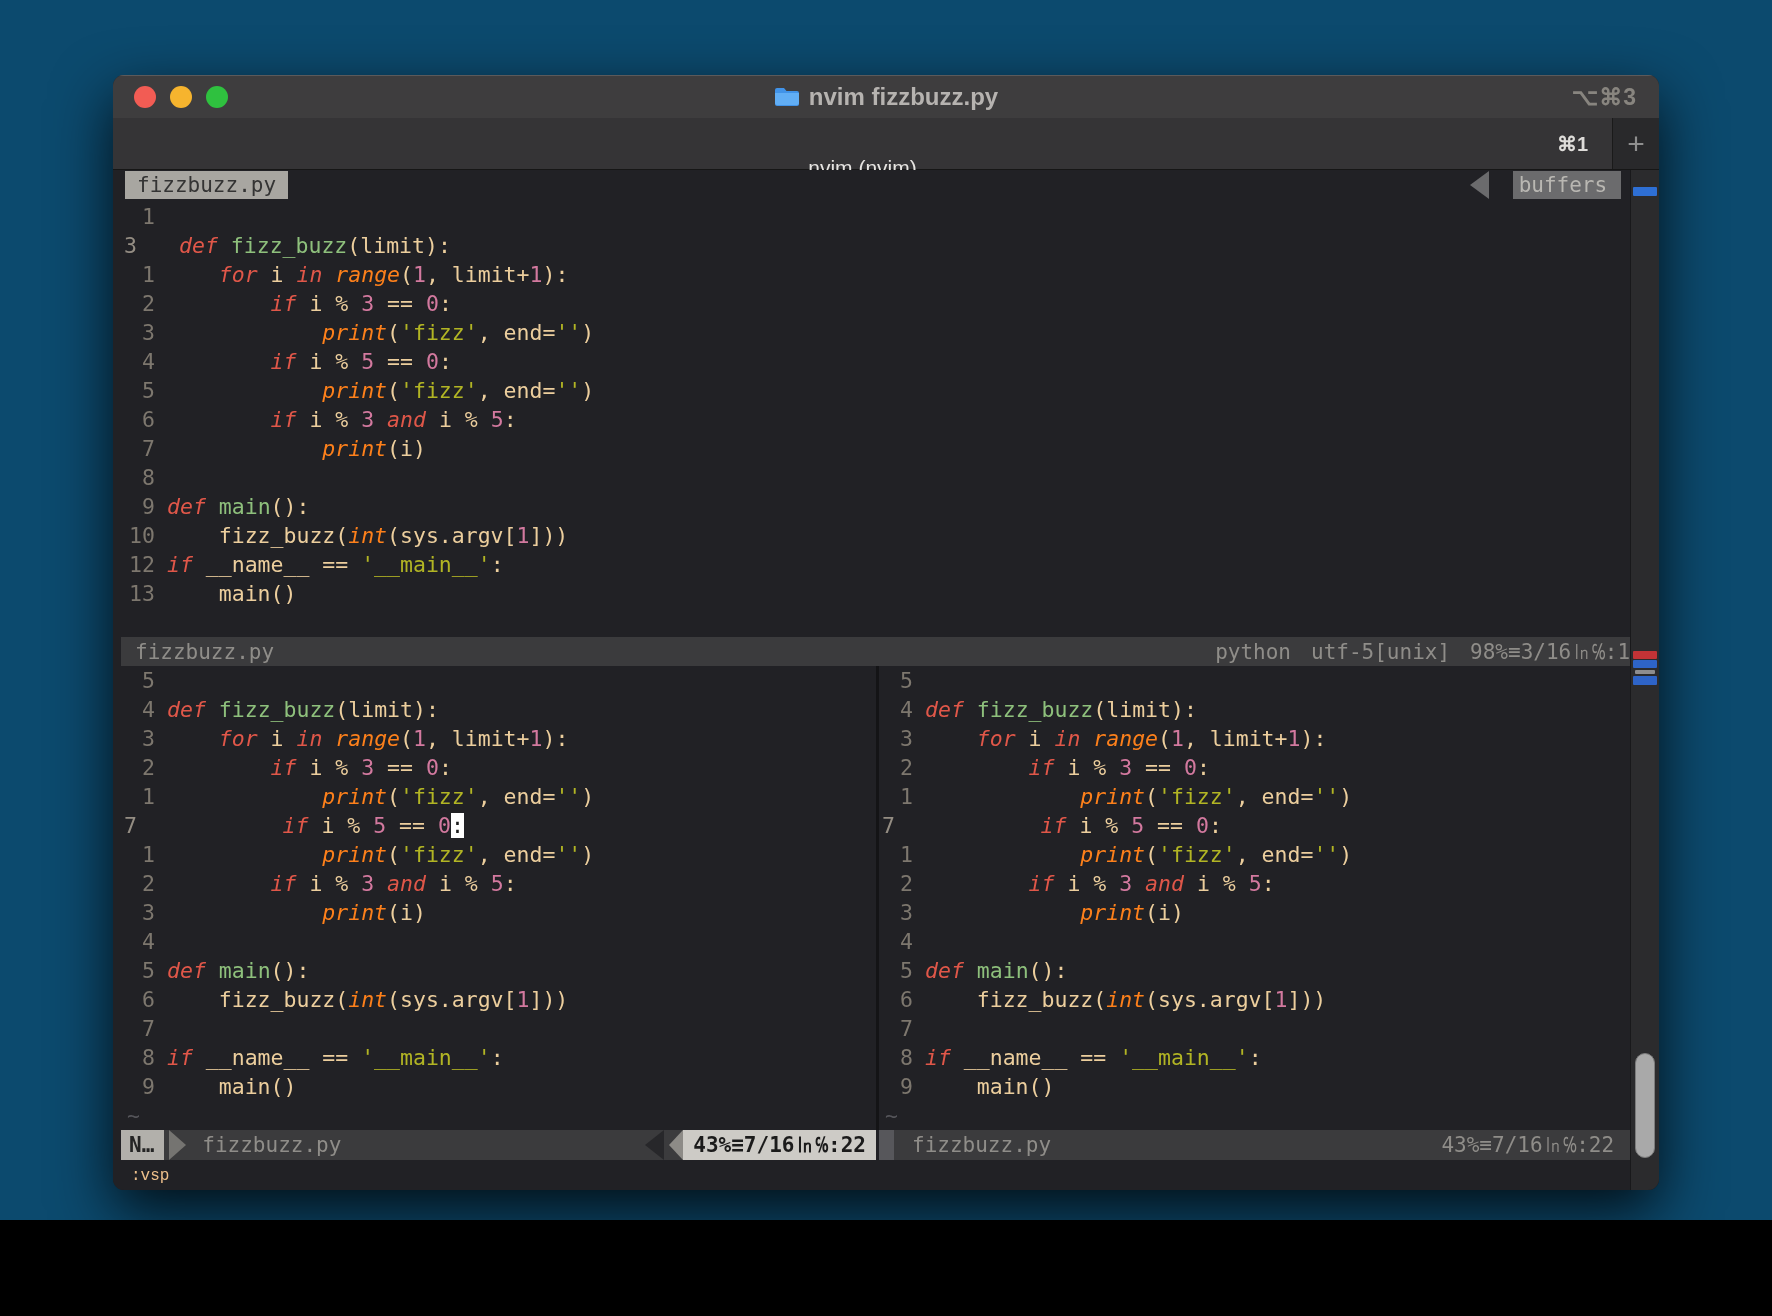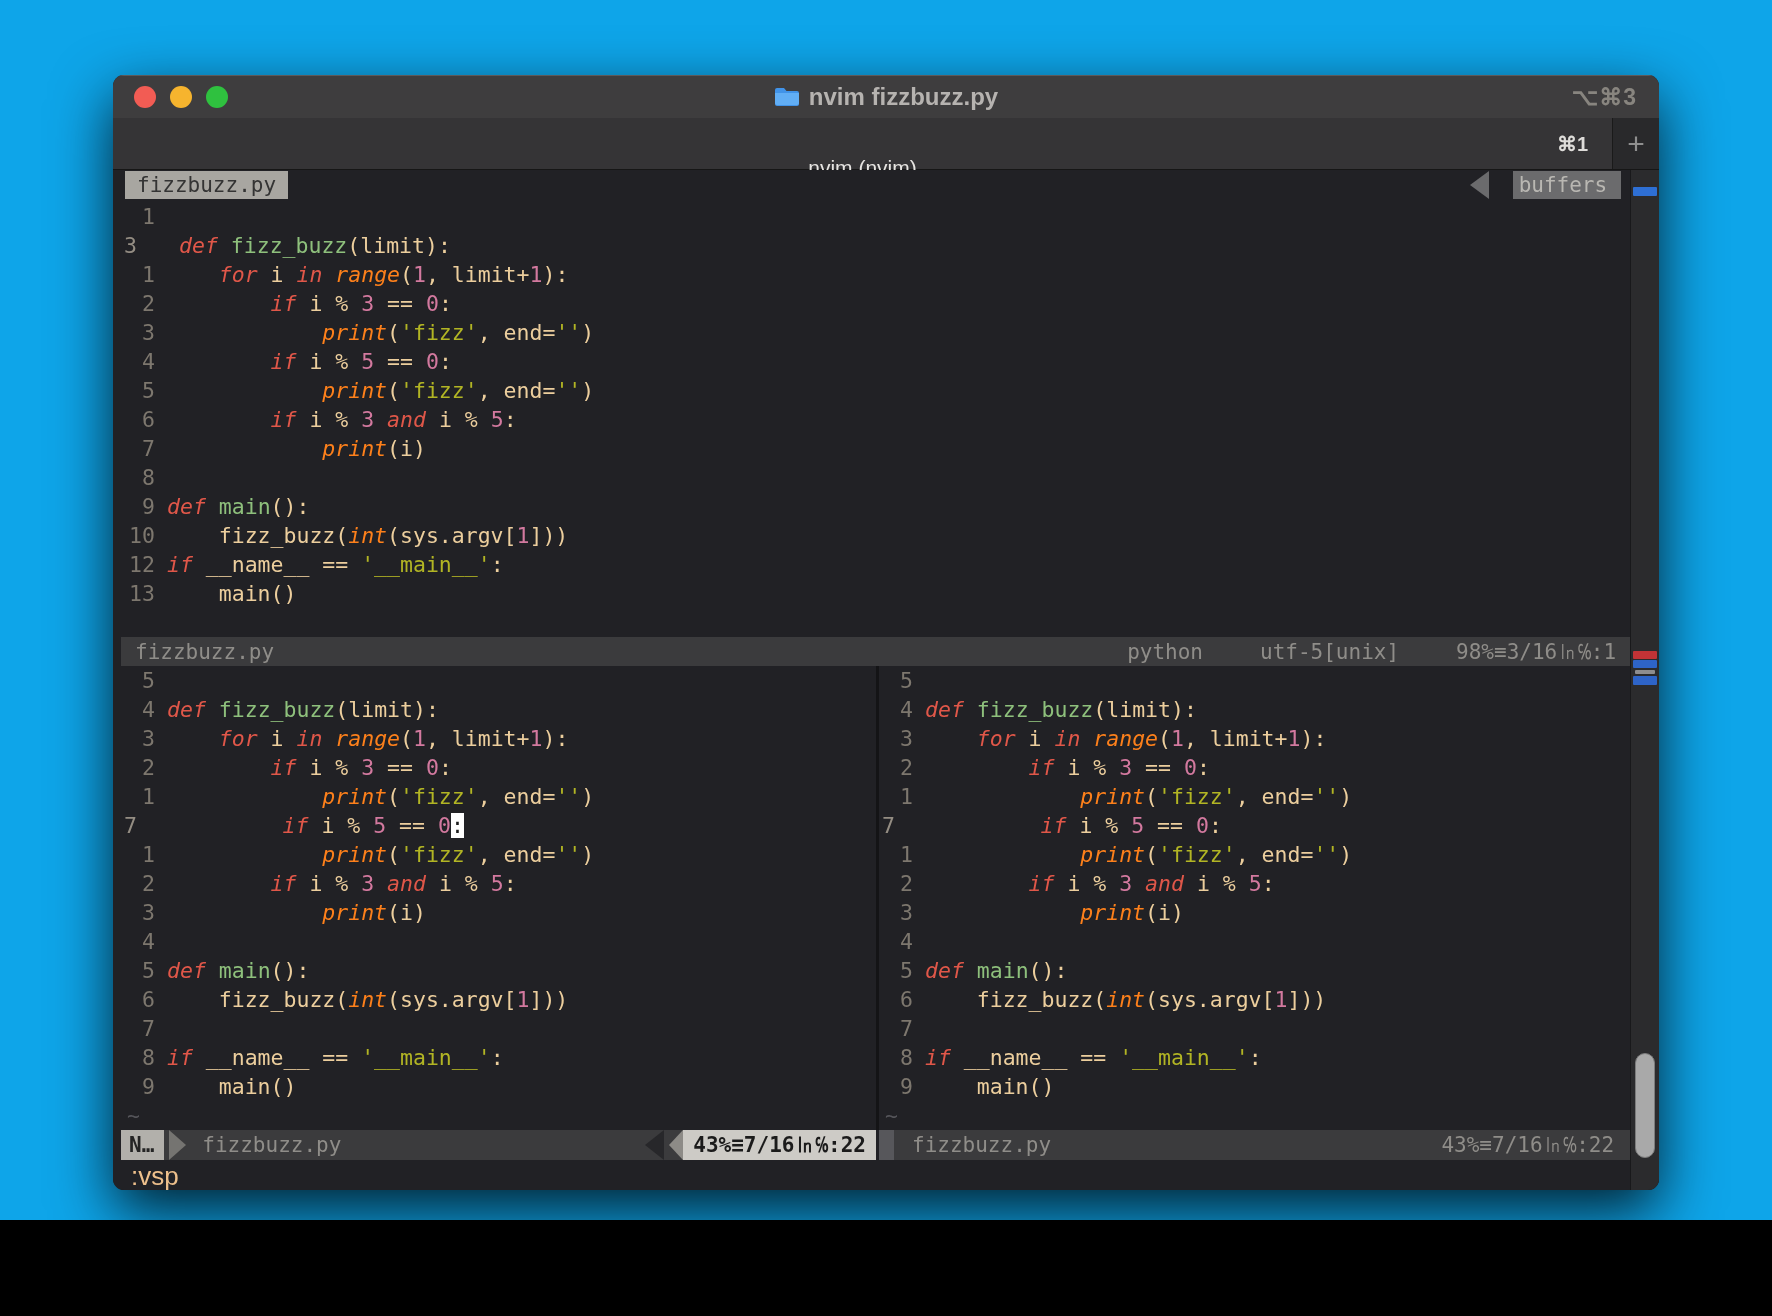--- a/index.html
+++ b/index.html
@@ -1,17 +1,17 @@
 <!DOCTYPE html>
 <html><head>
 <meta charset="utf-8">
 <style>
   html,body{margin:0;padding:0;background:#000;width:1772px;height:1316px;overflow:hidden;}
   *{box-sizing:border-box;}
-  .desktop{position:relative;width:1772px;height:1220px;background:#0ea5e9;font-family:"Liberation Sans",sans-serif;}
+  .desktop{position:relative;width:1772px;height:1220px;background:#0c4a6e;font-family:"Liberation Sans",sans-serif;}
   .window{position:absolute;left:113px;top:75px;width:1546px;height:1115px;border-radius:11px;overflow:hidden;background:#212125;box-shadow:0 22px 60px rgba(0,0,0,.8);}
   
   .titlebar{position:relative;height:43px;background:#3e3d3e;border-top:1px solid #5b5a5b;display:flex;align-items:center;justify-content:center;}
   .traffic{position:absolute;left:21px;top:0;height:100%;display:flex;align-items:center;gap:14px;}
   .tl{width:22px;height:22px;border-radius:50%;}
   .tl.red{background:#f25c54;}
   .tl.amber{background:#f6b42e;}
   .tl.green{background:#2fc13f;}
   .title-wrap{display:flex;align-items:center;gap:9px;color:#b6b3b0;font-size:24px;font-weight:700;}
   .shortcut-hint{position:absolute;right:22px;color:#88857f;font-size:23px;font-weight:600;letter-spacing:1px;}
@@ -49,40 +49,40 @@
   .tok-kw{color:#e05749;font-style:italic;}
   .tok-fn{color:#8ec07c;}
   .tok-bi{color:#fd801b;font-style:italic;}
   .tok-st{color:#b2b524;}
   .tok-nu{color:#d3799f;}
   .tok-fg{color:#ecce9d;}
   .tok-cur{color:#1c1c1c;background:#ffffff;}
   
   .statusline{height:29px;background:#3b3b3d;display:flex;align-items:center;color:#8f8d89;font-size:21px;font-family:"DejaVu Sans Mono","DejaVu Sans",monospace;}
   .statusline .file{padding-left:14px;}
-  .sl-right{margin-left:auto;display:flex;align-items:center;padding-right:14px;gap:57px;text-align:right;}
+  .sl-right{margin-left:auto;display:flex;align-items:center;gap:20px;text-align:right;}
   .bottom-split{height:464px;display:flex;}
   .pane-l{width:755px;}
   .pane-r{flex:1;}
   .vsep{width:3px;background:#141416;}
   .statusrow{height:30px;display:flex;}
   .sl-active{width:755px;background:#3b3b3d;display:flex;align-items:center;font-family:"DejaVu Sans Mono","DejaVu Sans",monospace;font-size:21px;color:#8f8d89;overflow:hidden;}
   .mode-box{height:30px;line-height:30px;background:#b2b0ab;color:#242424;font-weight:700;padding:0 10px 0 8px;flex:0 0 auto;}
   .arrow-right-mid{width:0;height:0;border-top:15px solid transparent;border-bottom:15px solid transparent;border-left:17px solid #757471;margin-left:5px;flex:0 0 auto;}
   .sl-active .file{padding-left:16px;}
   .right-group{margin-left:auto;display:flex;align-items:center;height:30px;}
   .tri-left-dark{width:0;height:0;border-top:15px solid transparent;border-bottom:15px solid transparent;border-right:19px solid #27272a;}
   .tri-left-mid{width:0;height:0;border-top:15px solid transparent;border-bottom:15px solid transparent;border-right:14px solid #8d8b87;margin-left:5px;}
   .pos-box{height:30px;line-height:30px;background:#cdcbc6;color:#1b1b1b;font-weight:700;padding:0 10px;}
   .sl-inactive{flex:1;margin-left:3px;background:#3b3b3d;display:flex;align-items:center;font-family:"DejaVu Sans Mono","DejaVu Sans",monospace;font-size:21px;color:#8f8d89;}
   .inactive-cap{width:15px;height:30px;background:#57575b;flex:0 0 auto;}
   .sl-inactive .file{padding-left:18px;}
   .sl-inactive .pos{margin-left:auto;padding-right:16px;}
   
-  .cmdline{flex:1;display:flex;align-items:flex-start;background:#212125;color:#eec08c;font-family:Liberation Sans, sans-serif;font-size:26px;padding:2px 0 0 10px;line-height:28px;}
+  .cmdline{flex:1;display:flex;align-items:flex-start;background:#212125;color:#eec08c;font-family:Liberation Mono, monospace;font-size:16px;padding:2px 0 0 10px;line-height:28px;}
 </style>
 </head>
 <body>
 
 <div class="desktop">
   <div class="window">
 
     <div class="titlebar">
       <div class="traffic">
         <span class="tl red"></span>

